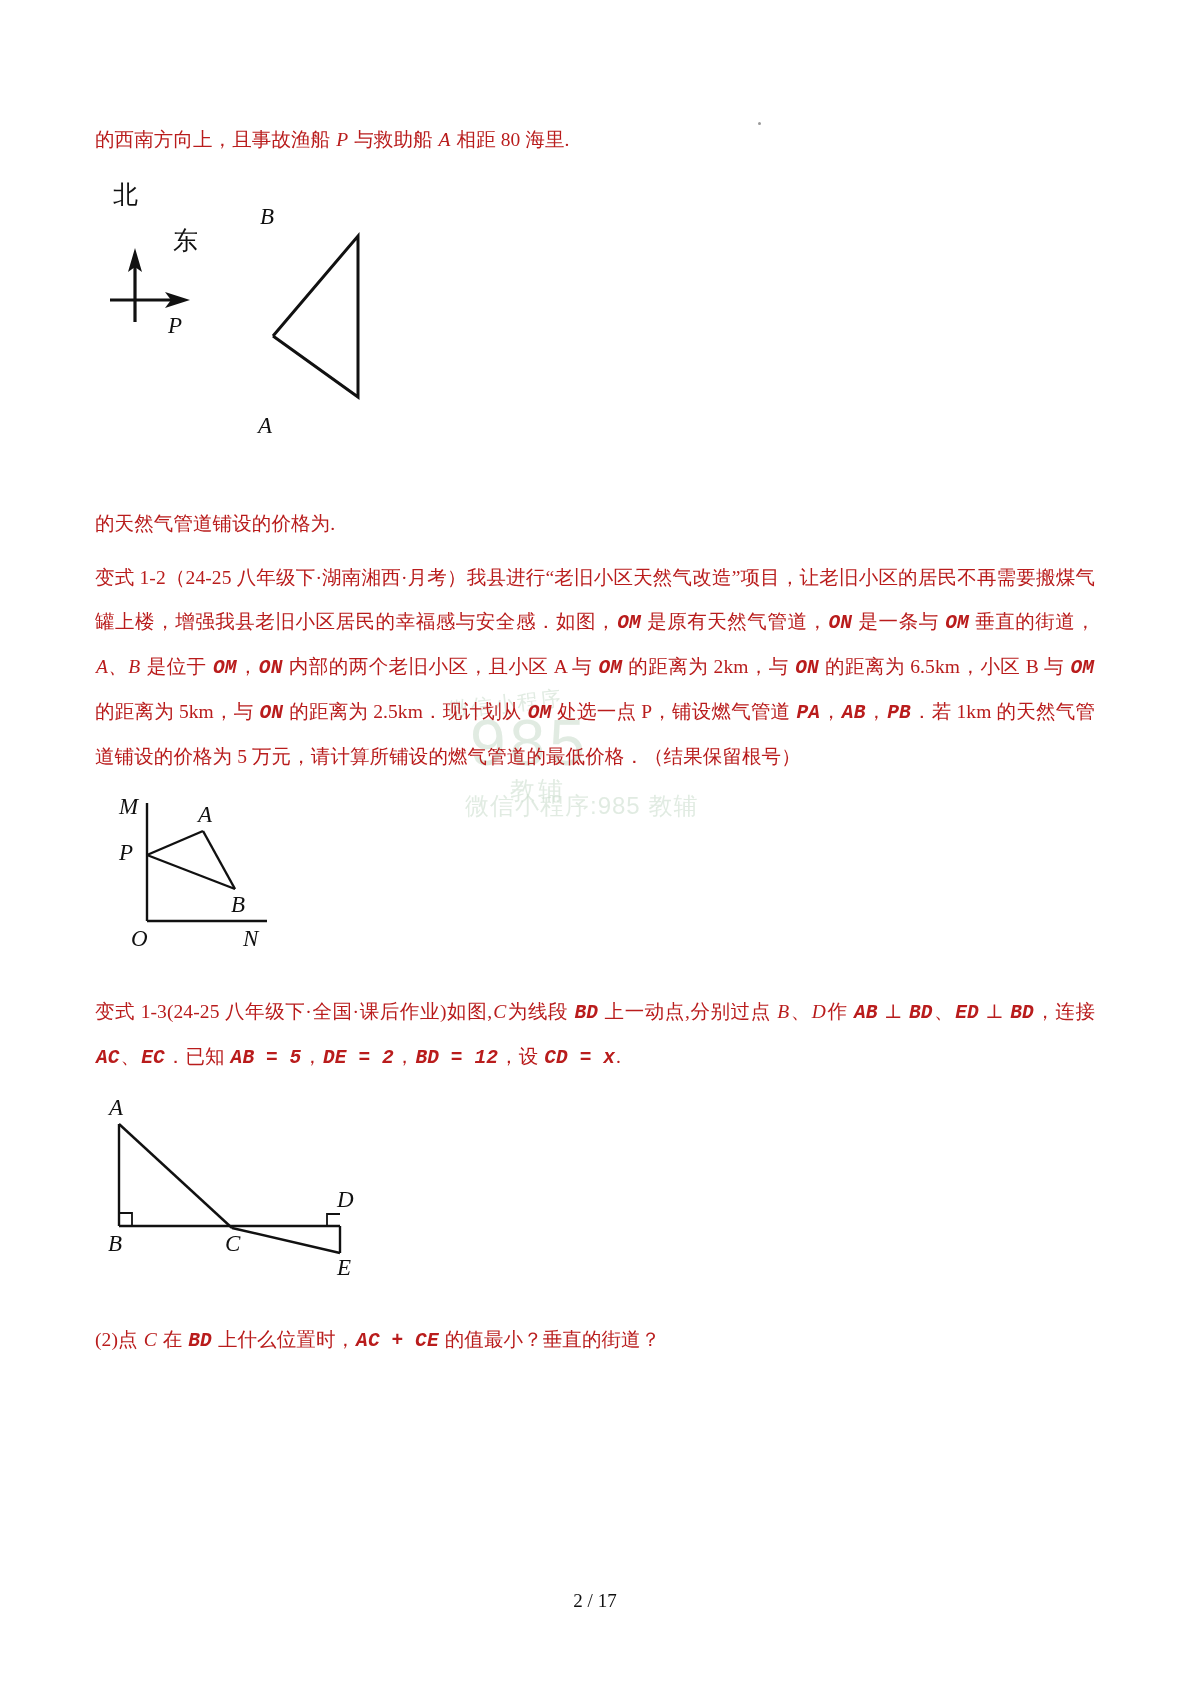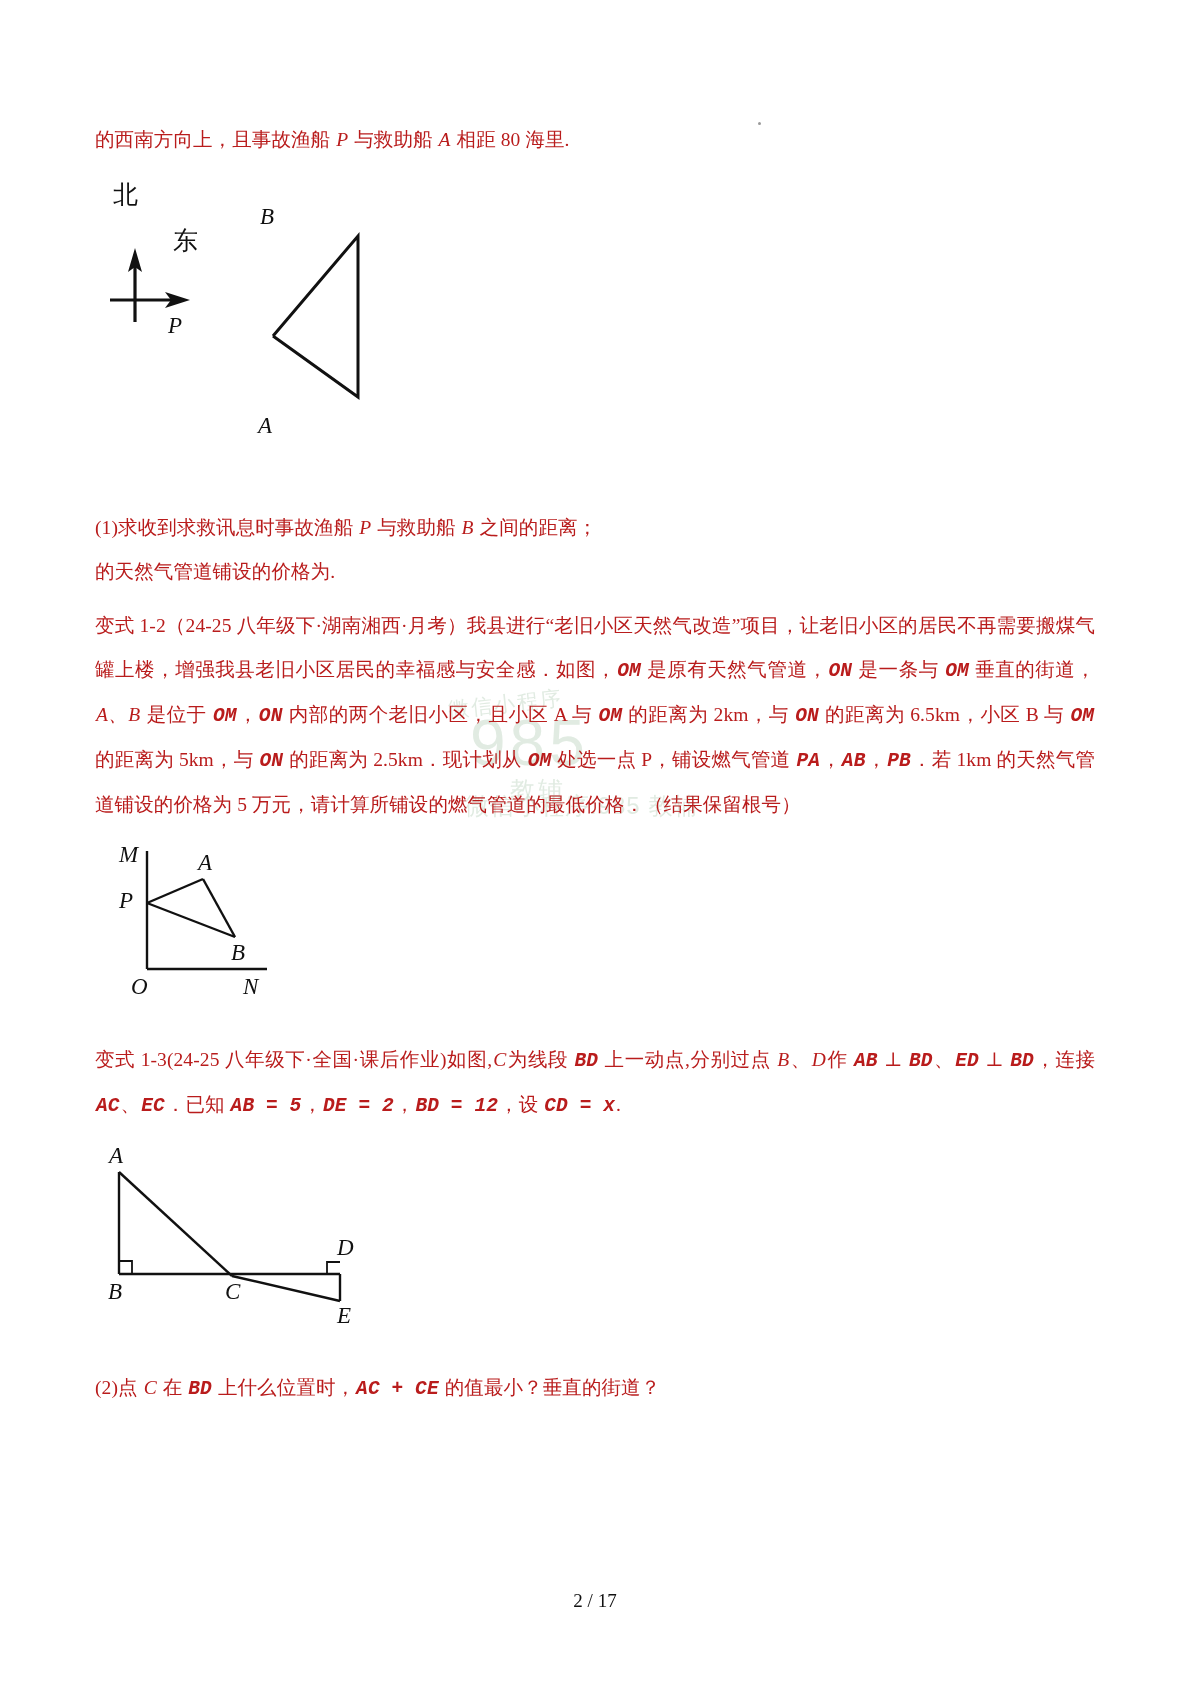--- a/index.html
+++ b/index.html
@@ -142,23 +142,20 @@
 
         <polyline points="178,164 263,225 263,64 178,164" fill="none" stroke="#111" stroke-width="3" stroke-linejoin="miter"></polyline>
       </svg>
       <div class="lbl-cn" style="left:18px; top:10px;">北</div>
       <div class="lbl-cn" style="left:78px; top:56px;">东</div>
       <div class="lbl" style="left:165px; top:33px;">B</div>
       <div class="lbl" style="left:73px; top:142px;">P</div>
       <div class="lbl" style="left:163px; top:242px;">A</div>
     </div>
 
-    <div class="para" style="margin-top:4px;">
-      <span>(1)求收到求救讯息时事故渔船 </span><span class="it">P</span><span> 与救助船 </span><span class="it">B</span><span> 之间的距离；</span>
-    </div>
 
     <div class="para">的天然气管道铺设的价格为.</div>
 
     <div class="para" style="margin-top:10px;">
       <span>变式 1-2</span><span>（24-25 八年级下·湖南湘西·月考）</span><span>我县进行“老旧小区天然气改造”项目，让老旧小区的居民不再需要搬煤气罐上楼，增强我县老旧小区居民的幸福感与安全感．如图，</span><span class="bit">OM</span><span> 是原有天然气管道，</span><span class="bit">ON</span><span> 是一条与 </span><span class="bit">OM</span><span> 垂直的街道，</span><span class="it">A、B</span><span> 是位于 </span><span class="bit">OM</span><span>，</span><span class="bit">ON</span><span> 内部的两个老旧小区，且小区 A 与 </span><span class="bit">OM</span><span> 的距离为 2km，与 </span><span class="bit">ON</span><span> 的距离为 6.5km，小区 B 与 </span><span class="bit">OM</span><span> 的距离为 5km，与 </span><span class="bit">ON</span><span> 的距离为 2.5km．现计划从 </span><span class="bit">OM</span><span> 处选一点 P，铺设燃气管道 </span><span class="bit">PA</span><span>，</span><span class="bit">AB</span><span>，</span><span class="bit">PB</span><span>．若 1km 的天然气管道铺设的价格为 5 万元，请计算所铺设的燃气管道的最低价格．（结果保留根号）</span>
     </div>
 
     <div class="fig" style="height:175px; margin-top:14px;">
       <svg width="300" height="175" viewBox="0 0 300 175">
 

